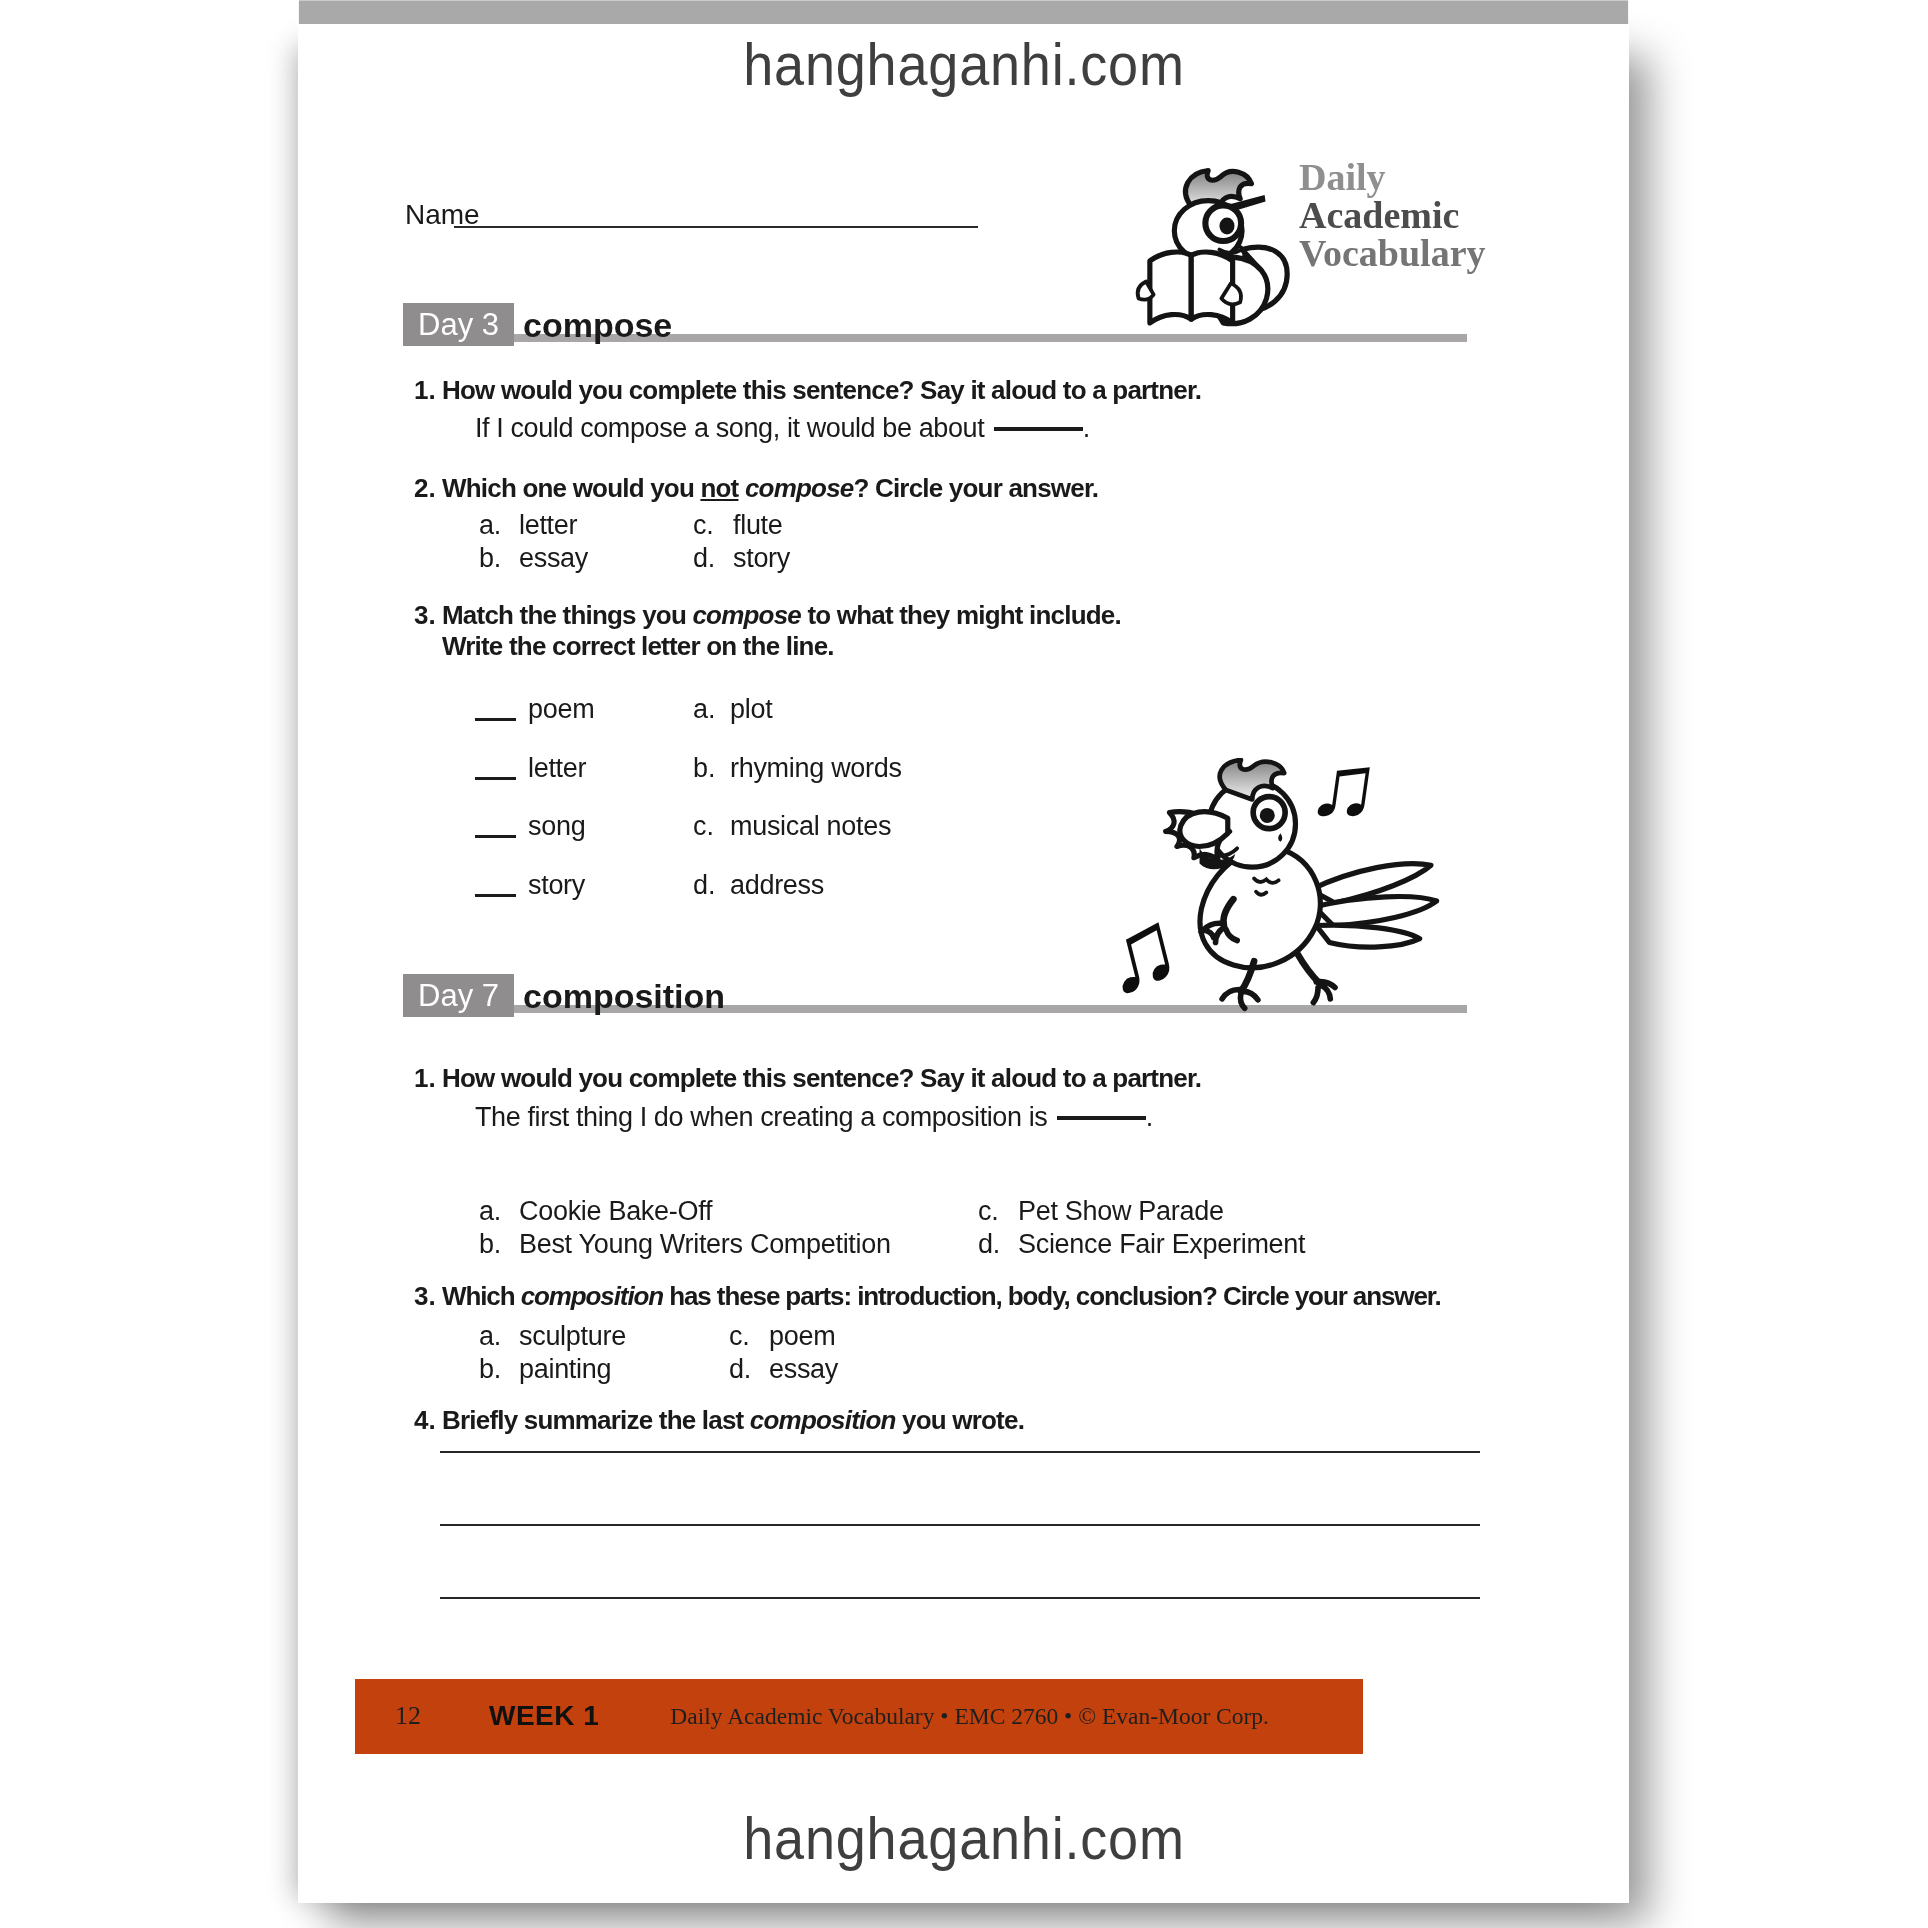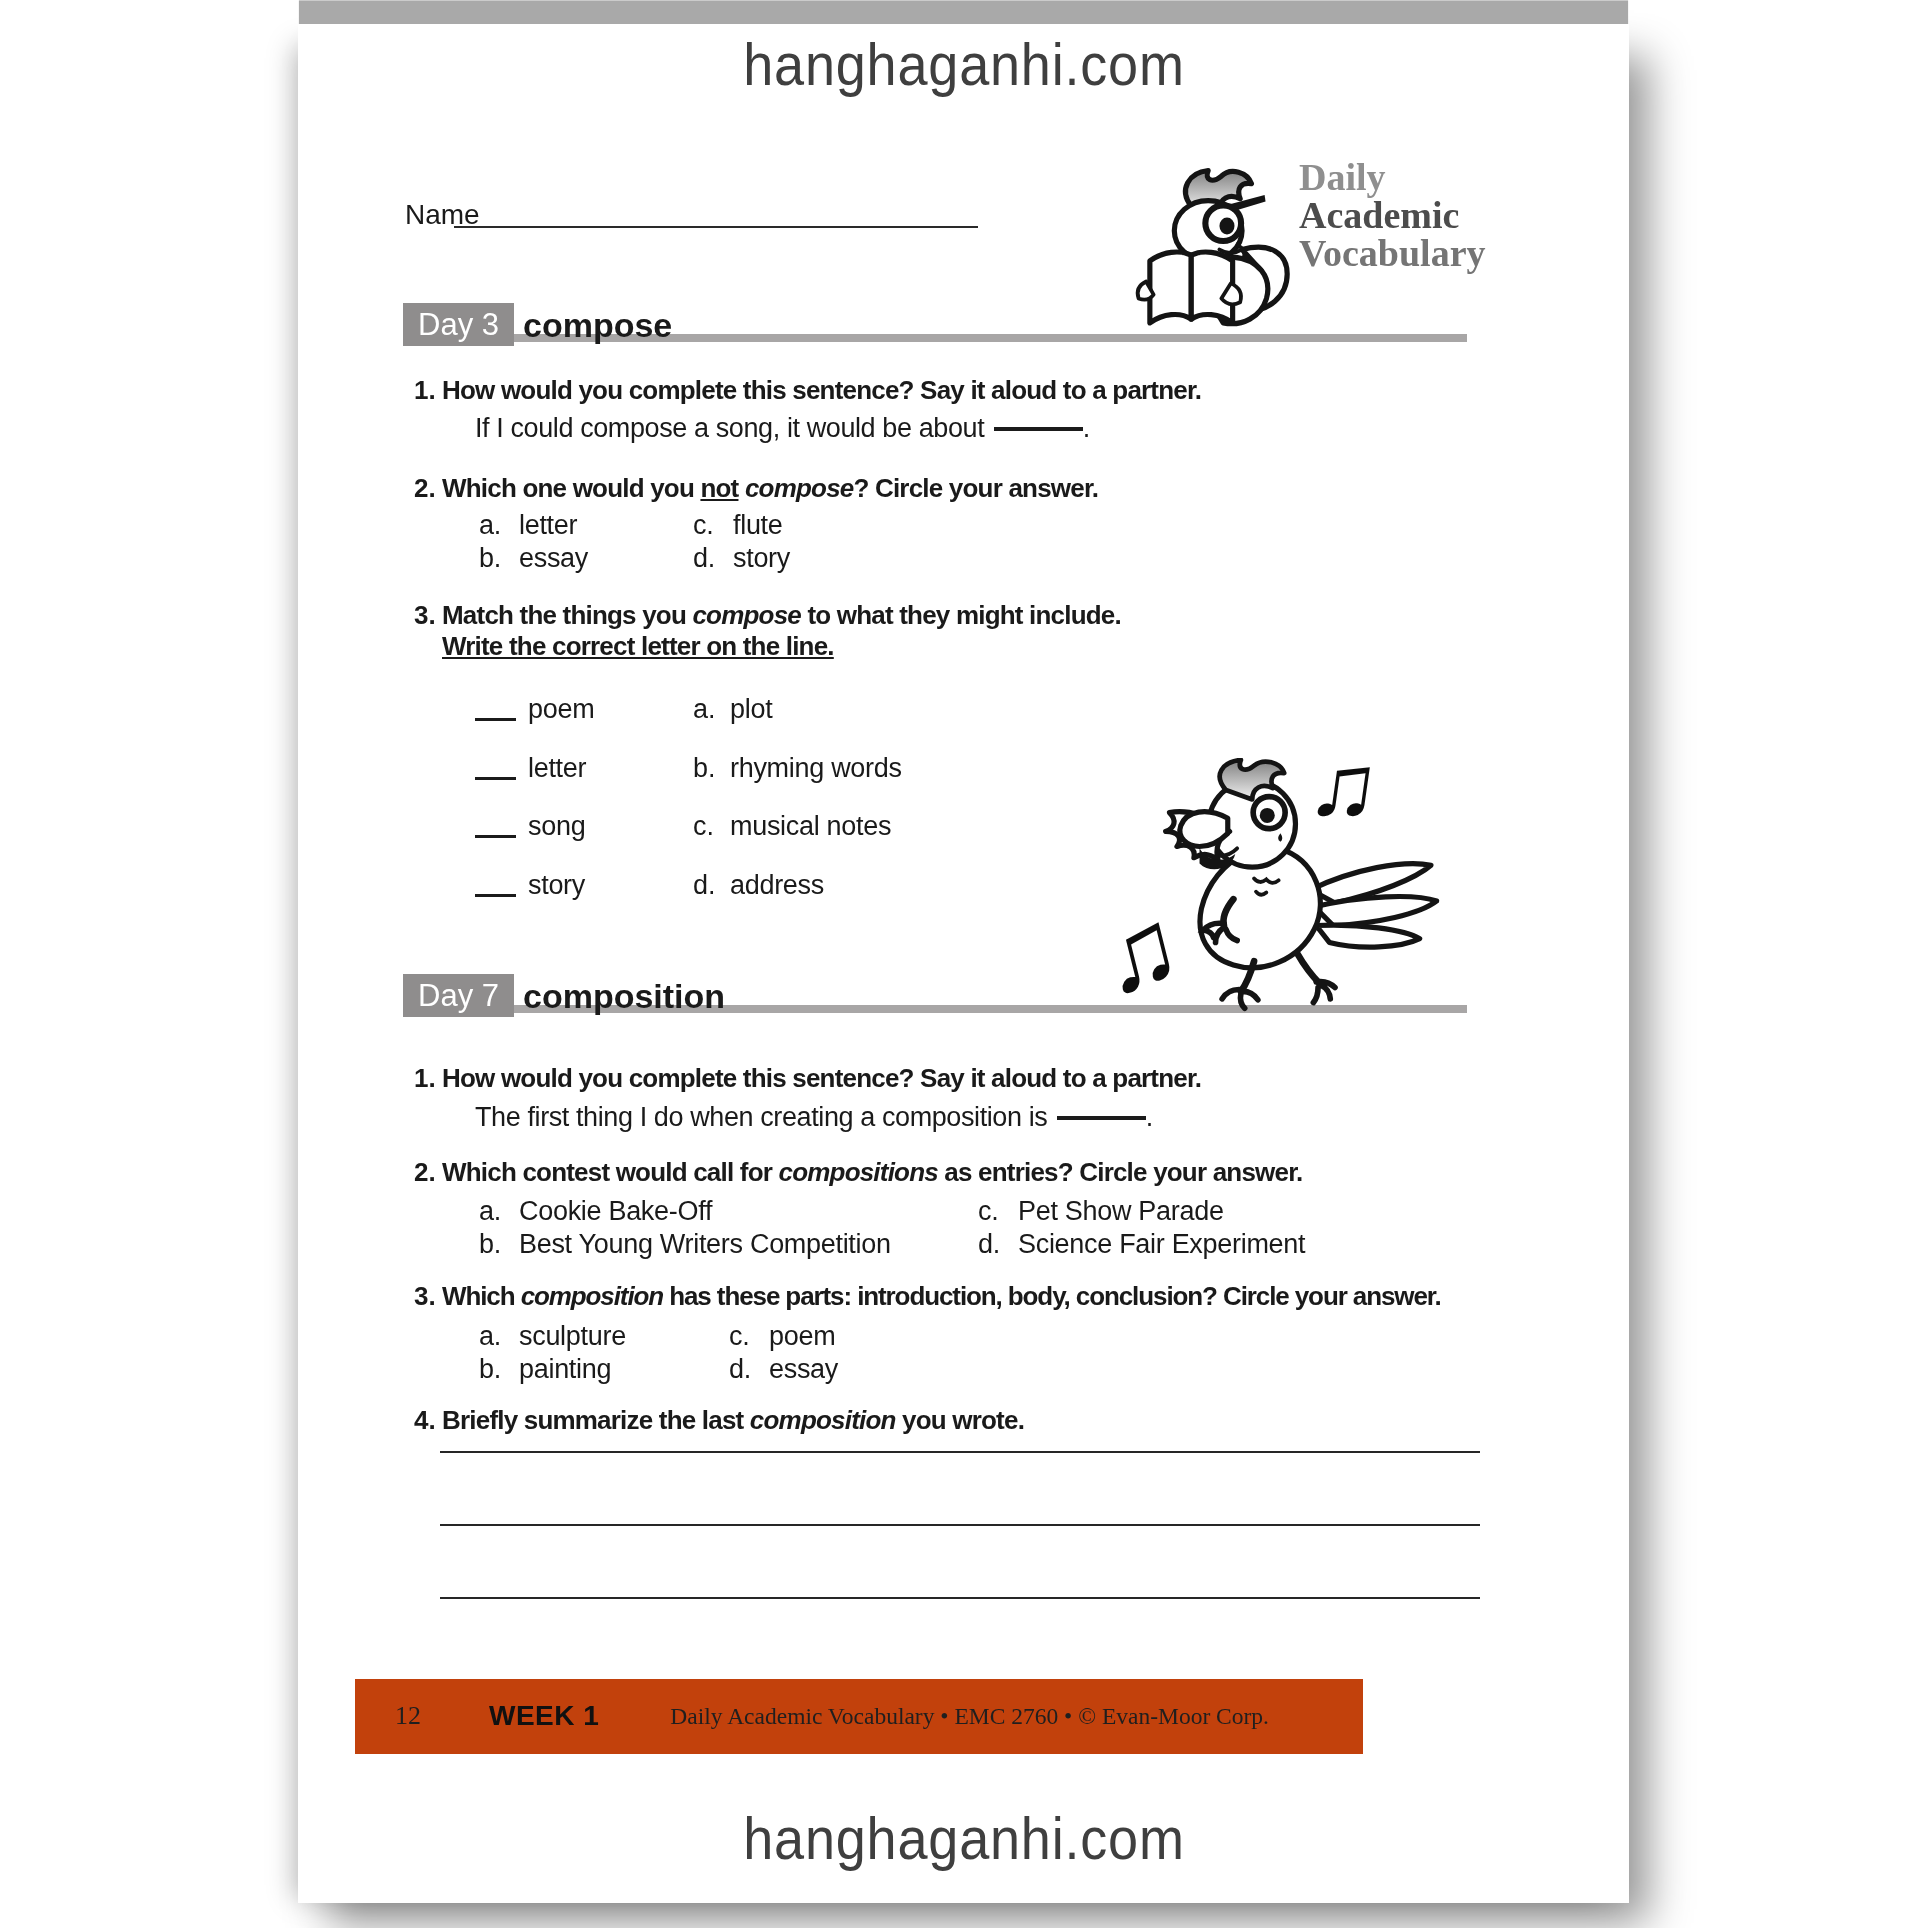--- a/index.html
+++ b/index.html
@@ -38,21 +38,21 @@
   .badge-d4{top:950px;}
   .day-word{position:absolute;left:225px;font-size:34px;font-weight:bold;z-index:3;white-space:nowrap;}
   .word-d3{top:282px;}
   .word-d4{top:953px;}
 
   
   .q{position:absolute;left:116px;font-size:26px;font-weight:bold;letter-spacing:-0.8px;white-space:nowrap;}
   .q .num{display:inline-block;width:28px;letter-spacing:0;}
   .q .ital{font-style:italic;}
   .q .und{text-decoration:underline;}
-  .q2line{left:144px;text-decoration:underline;}
+  .q2line{left:144px;}
   .tight{letter-spacing:-1.1px;}
   .s{position:absolute;left:177px;font-size:27px;letter-spacing:-0.4px;white-space:nowrap;}
   .blank{display:inline-block;width:89px;height:3.8px;background:#1b1b1b;vertical-align:5.6px;margin-left:9.4px;}
 
   .opt{position:absolute;font-size:27px;letter-spacing:-0.3px;white-space:nowrap;}
   .opt .lt{display:inline-block;width:40px;}
 
   
   .mrow{position:absolute;left:177px;width:716px;height:38px;}
   .m-blank{position:absolute;left:0;top:24.5px;width:41px;border-top:3.8px solid #1b1b1b;}
@@ -216,23 +216,20 @@
     <div class="day-badge badge-d4">Day 7</div>
     <div class="day-word word-d4">composition</div>
 
     <div class="q" style="top:1039px">
       <span class="num">1.</span><span>How would you complete this sentence? Say it aloud to a partner.</span>
     </div>
     <div class="s" style="top:1078px">
       <span>The first thing I do when creating a composition is</span><span class="blank"></span><span>.</span>
     </div>
 
-    <div class="q" style="top:1133px">
-      <span class="num">2.</span><span>Which contest would call for </span><span class="ital">compositions</span><span> as entries? Circle your answer.</span>
-    </div>
     <div class="opt" style="left:181px;top:1172px"><span class="lt">a.</span><span>Cookie Bake-Off</span></div>
     <div class="opt" style="left:181px;top:1205px"><span class="lt">b.</span><span>Best Young Writers Competition</span></div>
     <div class="opt" style="left:680px;top:1172px"><span class="lt">c.</span><span>Pet Show Parade</span></div>
     <div class="opt" style="left:680px;top:1205px"><span class="lt">d.</span><span>Science Fair Experiment</span></div>
 
     <div class="q tight" style="top:1257px">
       <span class="num">3.</span><span>Which </span><span class="ital">composition</span><span> has these parts: introduction, body, conclusion? Circle your answer.</span>
     </div>
     <div class="opt" style="left:181px;top:1297px"><span class="lt">a.</span><span>sculpture</span></div>
     <div class="opt" style="left:181px;top:1330px"><span class="lt">b.</span><span>painting</span></div>

